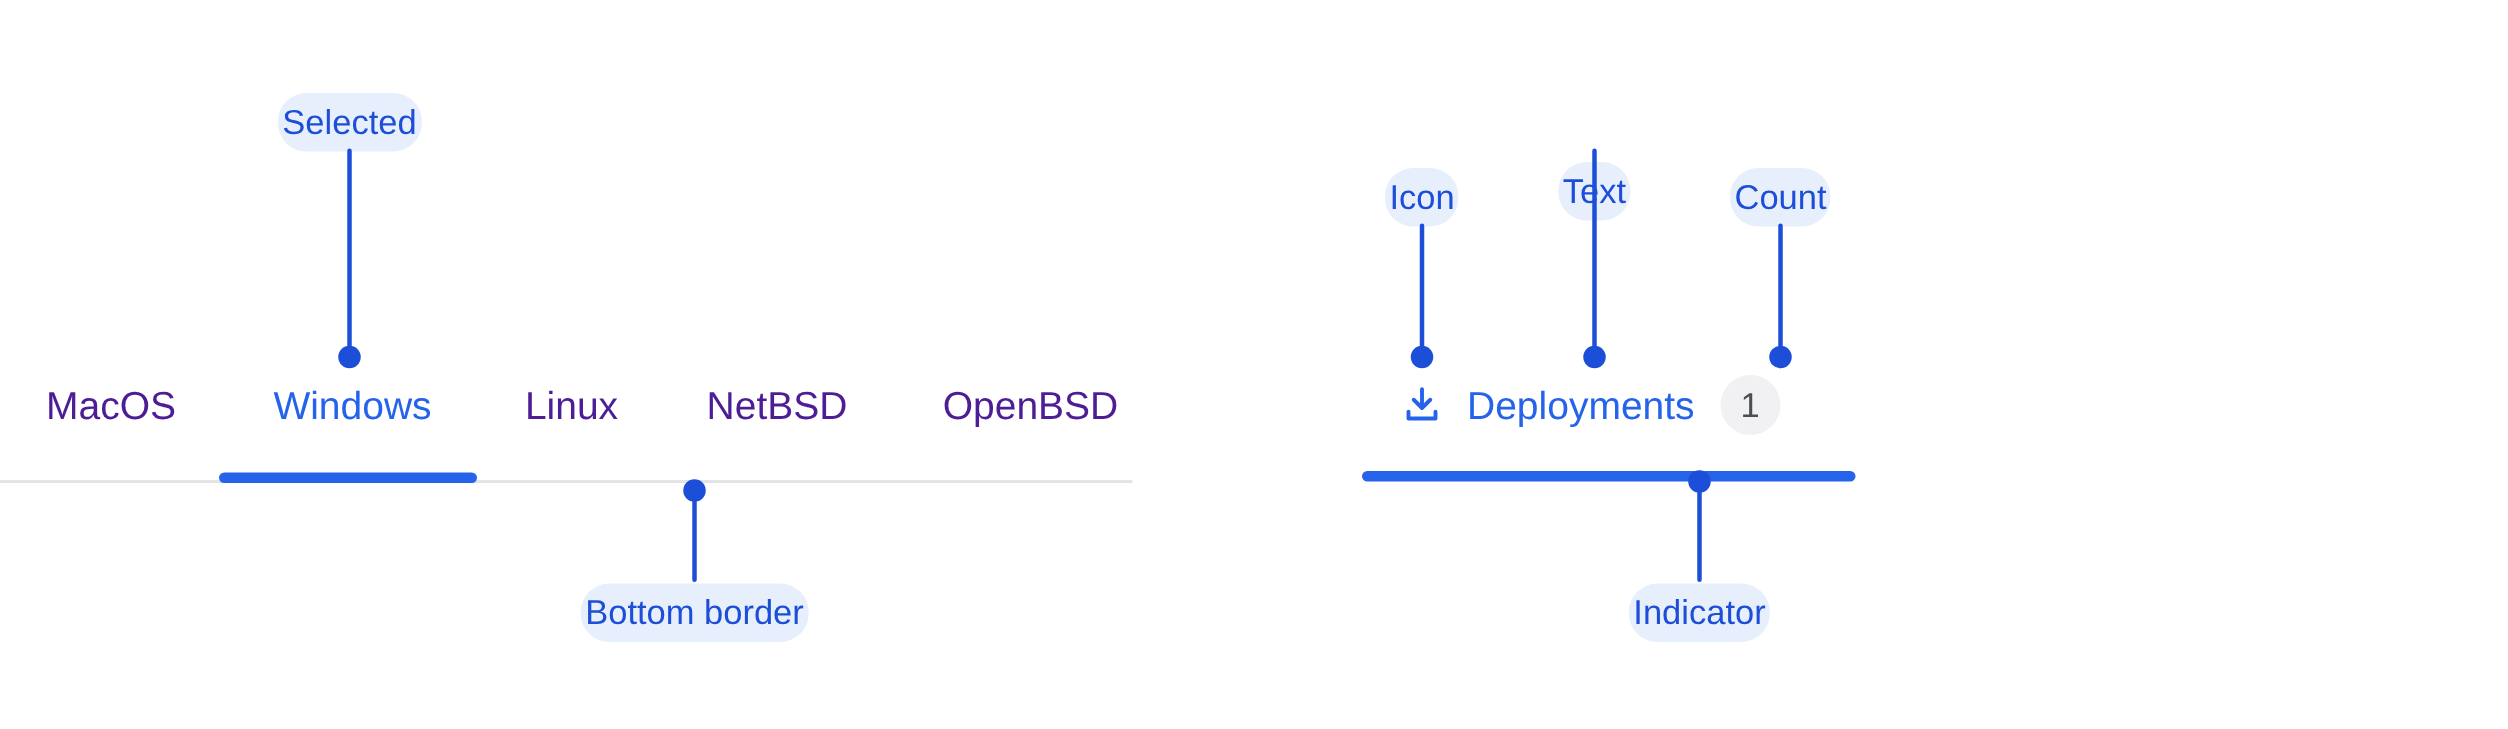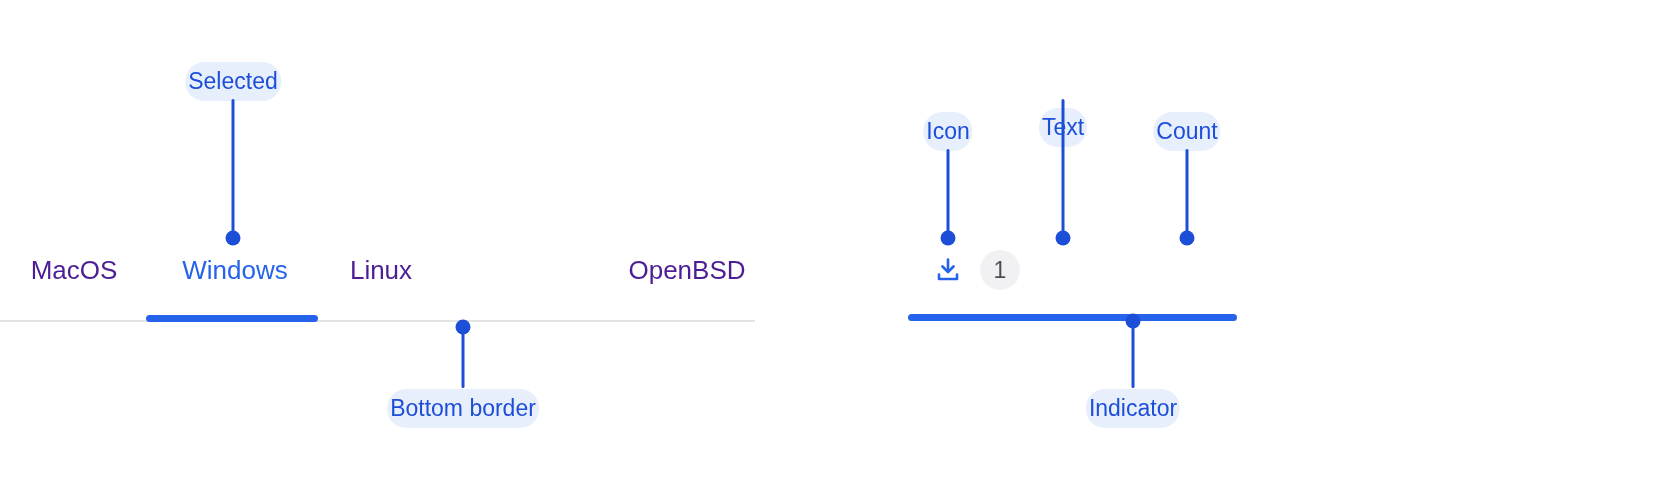--- a/index.html
+++ b/index.html
@@ -107,20 +107,21 @@
 
 <div class="stage">
 
   <div class="pill" style="left:233px; top:62px;">Selected</div>
   <div class="cline" style="left:233px; top:99px; height:134px;"></div>
   <div class="cdot" style="left:233px; top:238px;"></div>
 
   <div class="tab-label" style="left:74px;">MacOS</div>
   <div class="tab-label selected" style="left:235px;">Windows</div>
   <div class="tab-label" style="left:381px;">Linux</div>
+  <div class="tab-label" style="left:518px;">NetBSD</div>
   <div class="tab-label" style="left:687px;">OpenBSD</div>
 
   <div class="tabbar-border"></div>
   <div class="active-underline"></div>
 
   <div class="cdot" style="left:463px; top:327px;"></div>
   <div class="cline" style="left:463px; top:333px; height:55px;"></div>
   <div class="pill" style="left:463px; top:389px;">Bottom border</div>
 
   <div class="pill" style="left:1063px; top:62px;margin-top:46px;">Text</div>
@@ -136,20 +137,21 @@
   <div class="cdot" style="left:1187px; top:238px;"></div>
 
   <div class="single-tab">
     <span>
       <svg class="dl-icon" viewBox="0 0 30 30" fill="none" stroke="#2563eb" stroke-width="2.6" stroke-linecap="round" stroke-linejoin="round">
         <path d="M15 4.5 V16.5"></path>
         <path d="M9.5 11.5 L15 17 L20.5 11.5"></path>
         <path d="M6 19.5 V24 H24 V19.5"></path>
       </svg>
     </span>
+    <span class="single-tab-label">Deployments</span>
     <span class="count-badge">1</span>
   </div>
 
   <div class="indicator-bar"></div>
 
   <div class="cdot" style="left:1133px; top:321px;"></div>
   <div class="cline" style="left:1133px; top:327px; height:61px;"></div>
   <div class="pill" style="left:1133px; top:389px;">Indicator</div>
 
 </div>

